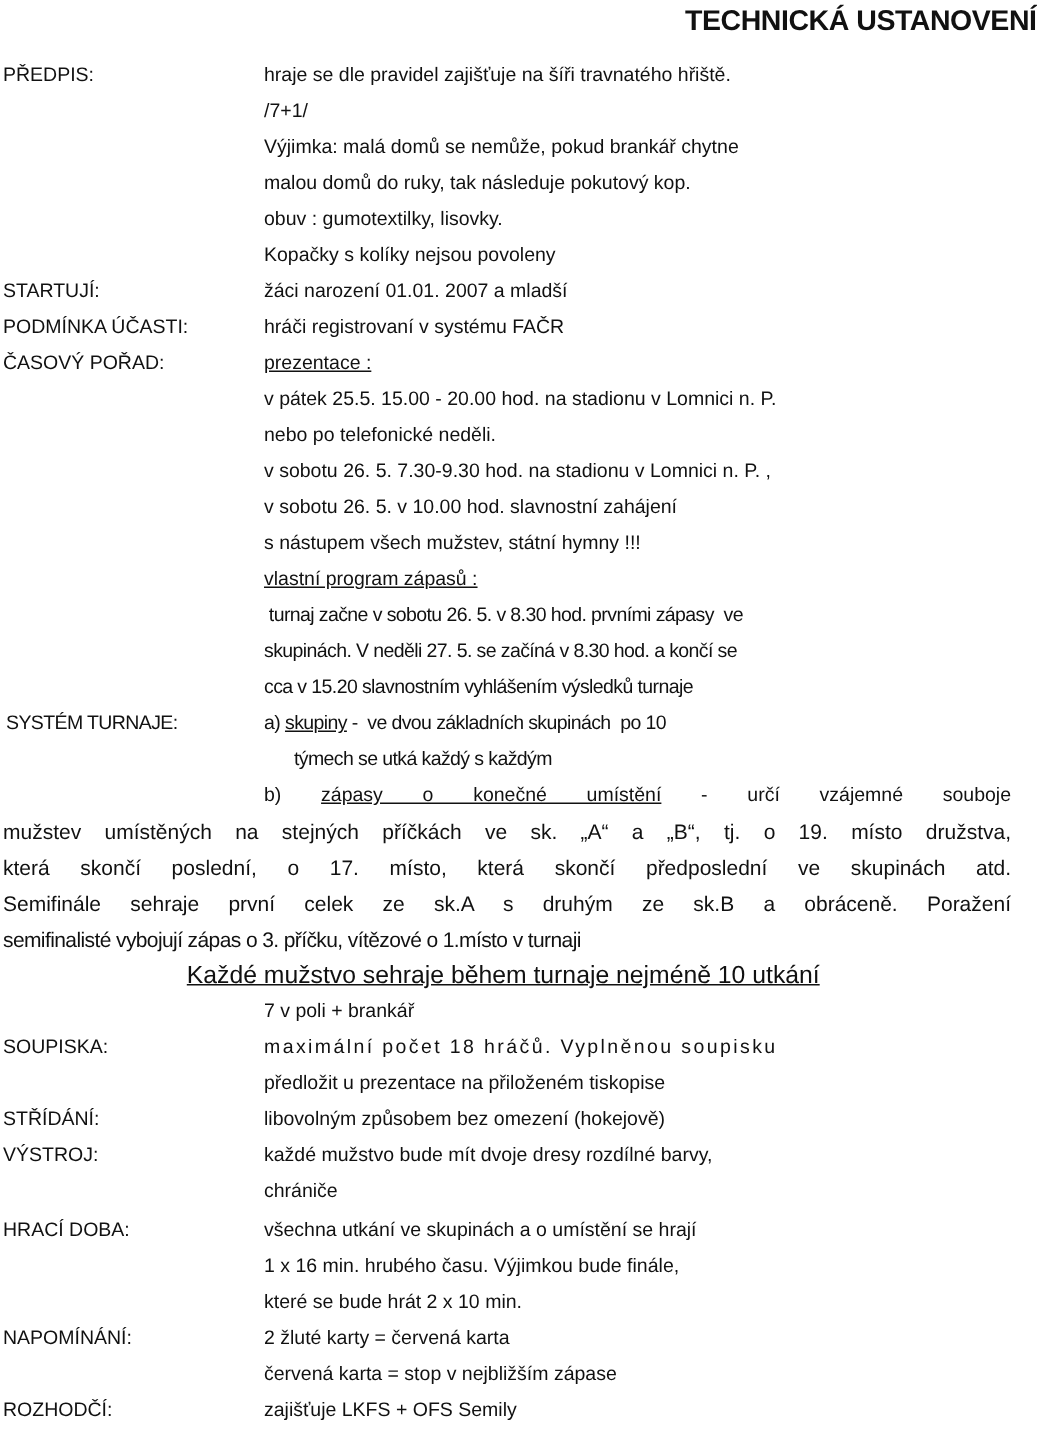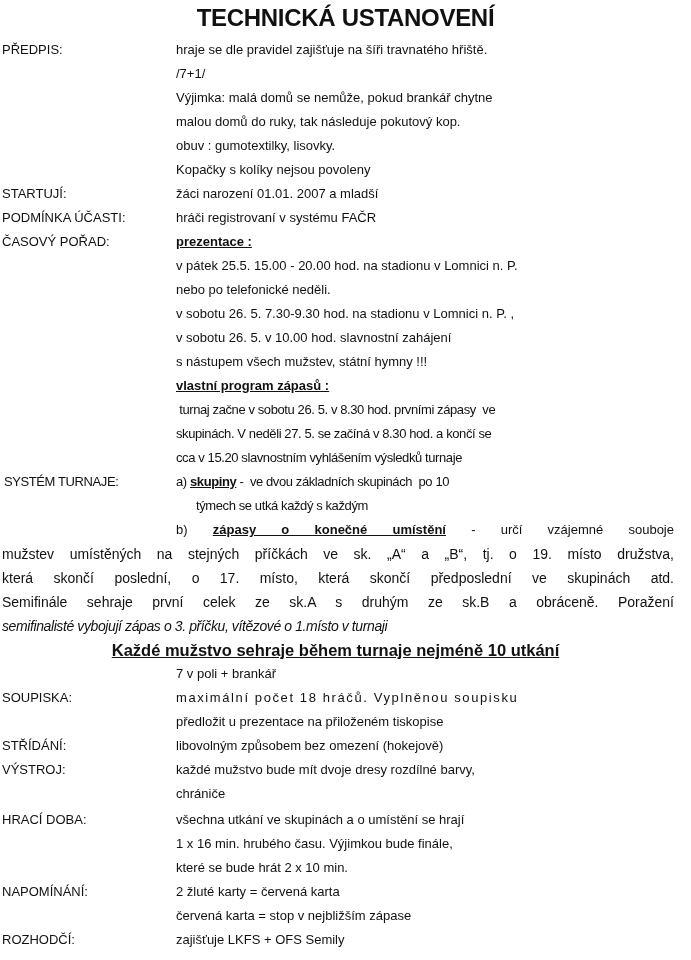--- a/index.html
+++ b/index.html
@@ -3,34 +3,34 @@
   <meta charset="utf-8">
   <style>
     html, body { margin: 0; padding: 0; background: #ffffff; }
     body {
       width: 691px; height: 960px; overflow: hidden; position: relative;
       font-family: "Liberation Sans", "DejaVu Sans", sans-serif;
       color: #111111;
     }
     .title {
       position: absolute; left: 0; width: 691px; top: 4px;
-      text-align: center; font-weight: bold; font-size: 24px;
+      text-align: right; font-weight: bold; font-size: 19px;
       letter-spacing: -0.3px;
     }
     .row { position: absolute; left: 0; width: 691px; height: 24px; font-size: 13px; line-height: 24px; white-space: nowrap; }
     .lbl { position: absolute; left: 2px; }
     .lbl.indent { left: 4px; text-align: right; }
     .val { position: absolute; left: 176px; }
-    .u { text-decoration: underline; font-weight: bold; }
+    .u { text-decoration: underline; }
     .wide { letter-spacing: 1.6px; }
     .full {
       position: absolute; left: 2px; width: 672px; font-size: 14px; line-height: 24px;
       text-align: justify; text-align-last: justify; white-space: nowrap;
     }
-    .full.last { text-align-last: left; font-style: italic; }
+    .full.last { text-align-last: left; }
     .center { position: absolute; left: 0; width: 691px; text-align: center; font-size: 16.5px; line-height: 24px; }
   </style>
 </head>
 <body>
 
 <div class="title">TECHNICKÁ USTANOVENÍ</div>
 
 <div class="row" style="top:38px">
   <span class="lbl">PŘEDPIS:</span>
   <span class="val">hraje se dle pravidel zajišťuje na šíři travnatého hřiště.</span>

